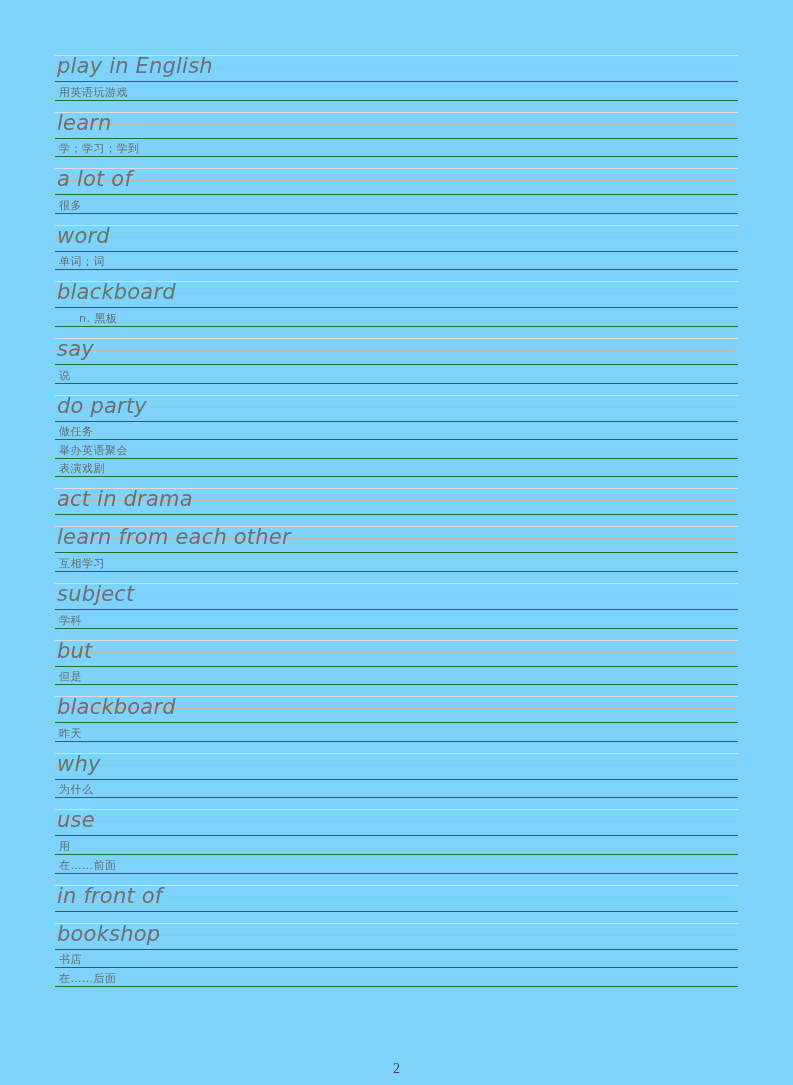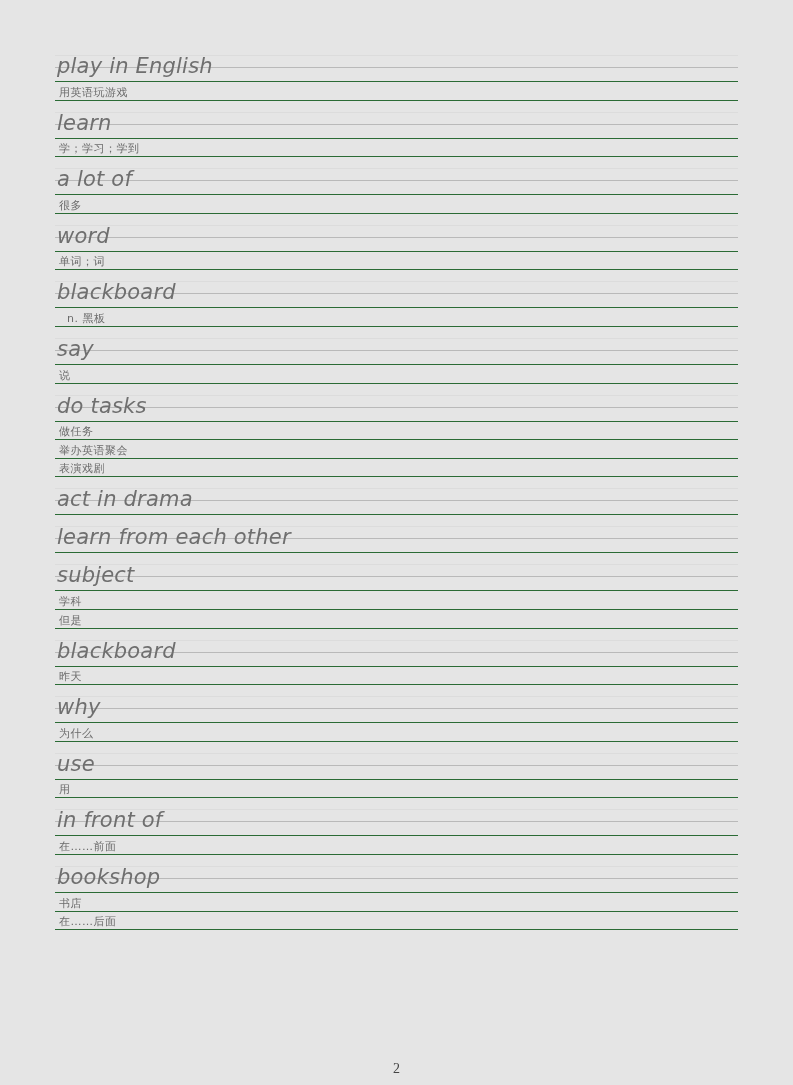--- a/index.html
+++ b/index.html
@@ -11,21 +11,21 @@
     width: 793px;
     height: 1085px;
     font-family: "Liberation Sans", sans-serif;
     position: relative;
     overflow: hidden;
   }
   .page {
     position: relative;
     width: 793px;
     height: 1085px;
-    background: #e5e5e5;
+    background: #7dd3fc;
     box-sizing: border-box;
   }
   .sheet {
     position: absolute;
     left: 55px;
     top: 44px;
     width: 683px;
   }
   
   .entry {
@@ -76,21 +76,21 @@
     left: 4px;
     bottom: 2px;
     font-family: "DejaVu Sans", sans-serif;
     font-size: 11px;
     line-height: 10px;
     color: #6b6b6b;
     white-space: nowrap;
     letter-spacing: 0.5px;
   }
   .txt-cn.indent {
-    left: 12px;
+    left: 24px;
   }
   .page-number {
     position: absolute;
     left: 0;
     right: 0;
     bottom: 8px;
     text-align: center;
     font-family: "Liberation Serif", serif;
     font-size: 14px;
     color: #444444;
@@ -144,21 +144,21 @@
       <div class="entry">
         <div class="line line-en">
           <span class="txt-en">say</span>
         </div>
         <div class="line line-cn">
           <span class="txt-cn">说</span>
         </div>
       </div>
       <div class="entry">
         <div class="line line-en">
-          <span class="txt-en">do tasks</span>
+          <span class="txt-en">do party</span>
         </div>
         <div class="line line-cn">
           <span class="txt-cn">做任务</span>
         </div>
       </div>
       <div class="entry">
         <div class="line line-cn">
           <span class="txt-cn">举办英语聚会</span>
         </div>
       </div>
@@ -167,30 +167,36 @@
           <span class="txt-cn">表演戏剧</span>
         </div>
         <div class="line line-en">
           <span class="txt-en">act in drama</span>
         </div>
       </div>
       <div class="entry">
         <div class="line line-en">
           <span class="txt-en">learn from each other</span>
         </div>
+        <div class="line line-cn">
+          <span class="txt-cn">互相学习</span>
+        </div>
       </div>
       <div class="entry">
         <div class="line line-en">
           <span class="txt-en">subject</span>
         </div>
         <div class="line line-cn">
           <span class="txt-cn">学科</span>
         </div>
       </div>
       <div class="entry">
+        <div class="line line-en">
+          <span class="txt-en">but</span>
+        </div>
         <div class="line line-cn">
           <span class="txt-cn">但是</span>
         </div>
       </div>
       <div class="entry">
         <div class="line line-en">
           <span class="txt-en">blackboard</span>
         </div>
         <div class="line line-cn">
           <span class="txt-cn">昨天</span>
@@ -206,25 +212,25 @@
       </div>
       <div class="entry">
         <div class="line line-en">
           <span class="txt-en">use</span>
         </div>
         <div class="line line-cn">
           <span class="txt-cn">用</span>
         </div>
       </div>
       <div class="entry">
+        <div class="line line-cn">
+          <span class="txt-cn">在……前面</span>
+        </div>
         <div class="line line-en">
           <span class="txt-en">in front of</span>
-        </div>
-        <div class="line line-cn">
-          <span class="txt-cn">在……前面</span>
         </div>
       </div>
       <div class="entry">
         <div class="line line-en">
           <span class="txt-en">bookshop</span>
         </div>
         <div class="line line-cn">
           <span class="txt-cn">书店</span>
         </div>
       </div>

